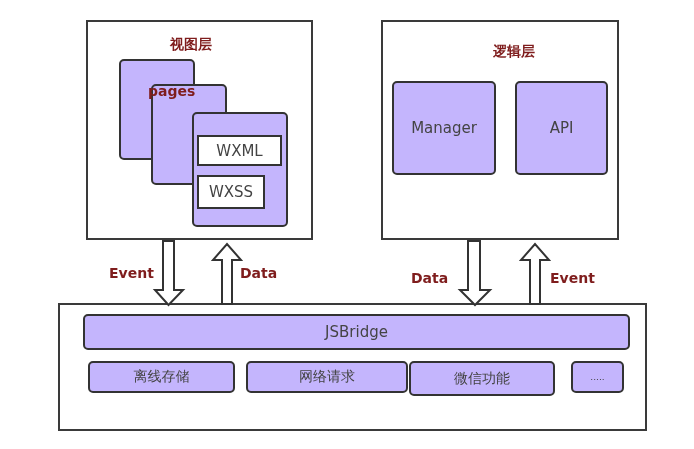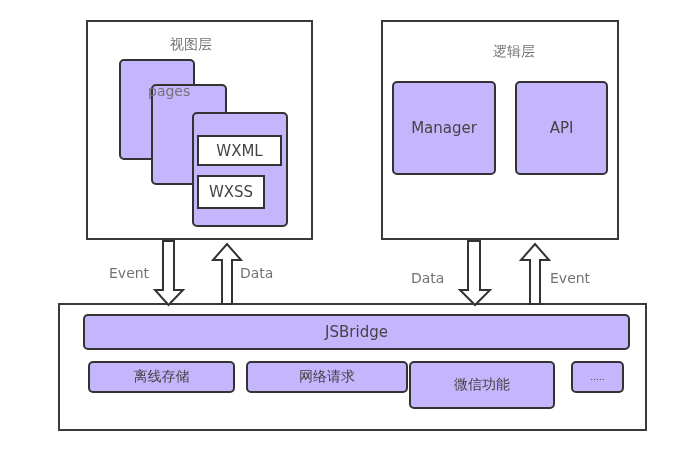--- a/index.html
+++ b/index.html
@@ -2,21 +2,21 @@
 <html><head>
   <meta charset="utf-8">
   <style>
     html, body { margin: 0; padding: 0; background: #ffffff; }
     body { width: 694px; height: 449px; position: relative; overflow: hidden;
            font-family: "DejaVu Sans", "Liberation Sans", sans-serif; color: #444444; }
     .abs { position: absolute; box-sizing: border-box; }
     .layer { border: 2px solid #3a3a3a; background: #fff; }
     .rbox { border: 2px solid #333333; border-radius: 5px; background: #c4b5fd; }
     .sbox { border: 2px solid #333333; background: #fff; }
-    .label { position: absolute; white-space: nowrap; color: #737373; }
+    .label { position: absolute; white-space: nowrap; color: #7f1d1d; font-weight: bold; }
     .center { display: flex; align-items: center; justify-content: center; }
     svg.arrows { position: absolute; left: 0; top: 0; }
   </style>
 </head>
 <body>
 
 <div class="abs layer" style="left:86px; top:20px; width:227px; height:220px;"></div>
 <div class="label" style="left:170px; top:36px; font-size:14px;">视图层</div>
 
 <div class="abs rbox" style="left:119px; top:59px; width:76px; height:101px;"></div>
@@ -42,21 +42,21 @@
 <div class="abs layer" style="left:58px; top:303px; width:589px; height:128px;"></div>
 <div class="abs rbox center" style="left:83px; top:314px; width:547px; height:36px; font-size:15px;">
   <span>JSBridge</span>
 </div>
 <div class="abs rbox center" style="left:88px; top:361px; width:147px; height:32px; font-size:14px;">
   <span>离线存储</span>
 </div>
 <div class="abs rbox center" style="left:246px; top:361px; width:162px; height:32px; font-size:14px;">
   <span>网络请求</span>
 </div>
-<div class="abs rbox center" style="left:409px; top:361px; width:146px; height:48px; font-size:14px;">
+<div class="abs rbox center" style="left:409px; top:361px; width:146px; height:35px; font-size:14px;">
   <span>微信功能</span>
 </div>
 <div class="abs rbox center" style="left:571px; top:361px; width:53px; height:32px; font-size:9px;">
   <span>.....</span>
 </div>
 <div class="label" style="left:330px; top:419px; font-size:14px;margin-top:46px;">系统层</div>
 
 <svg class="arrows" width="694" height="449">
   <polygon points="163,241 174,241 174,290 183,290 168.5,305 155,290 163,290" fill="#ffffff" stroke="#333333" stroke-width="2" stroke-linejoin="miter"></polygon>
   <polygon points="222,304 232,304 232,260 241,260 227,244 213,260 222,260" fill="#ffffff" stroke="#333333" stroke-width="2" stroke-linejoin="miter"></polygon>

